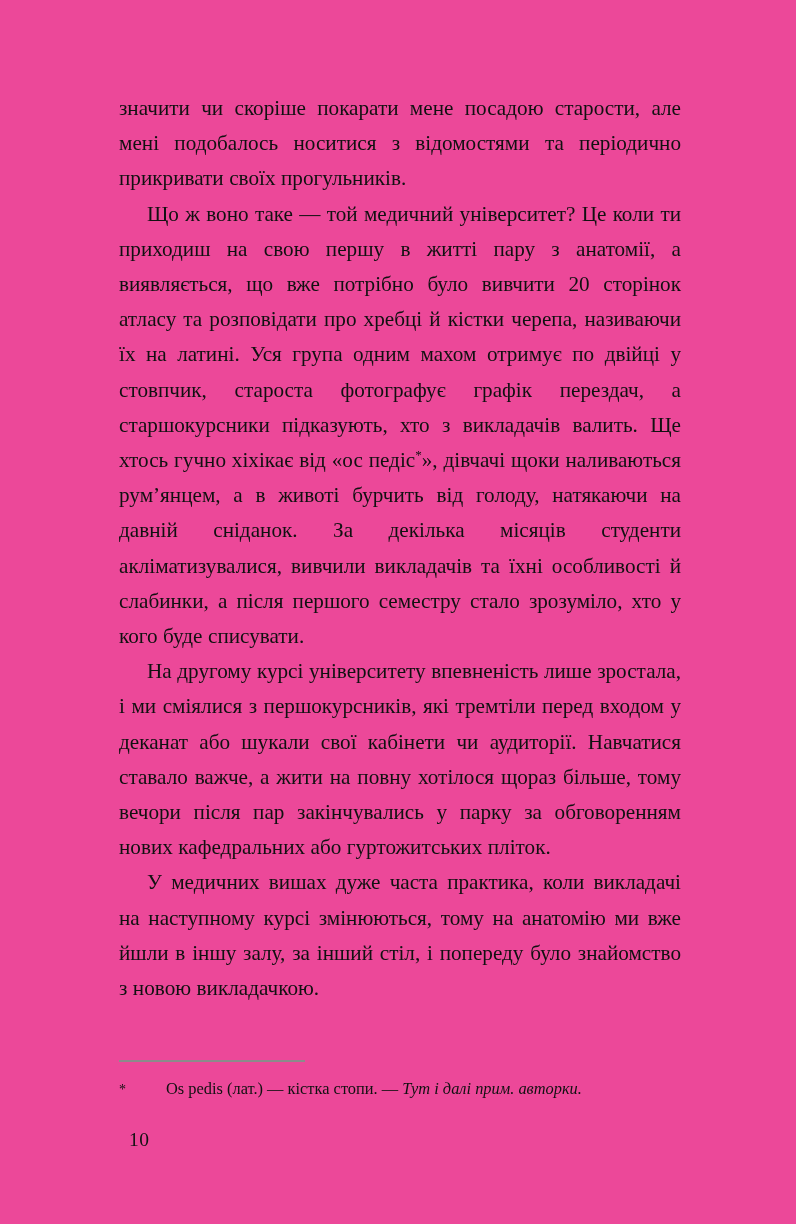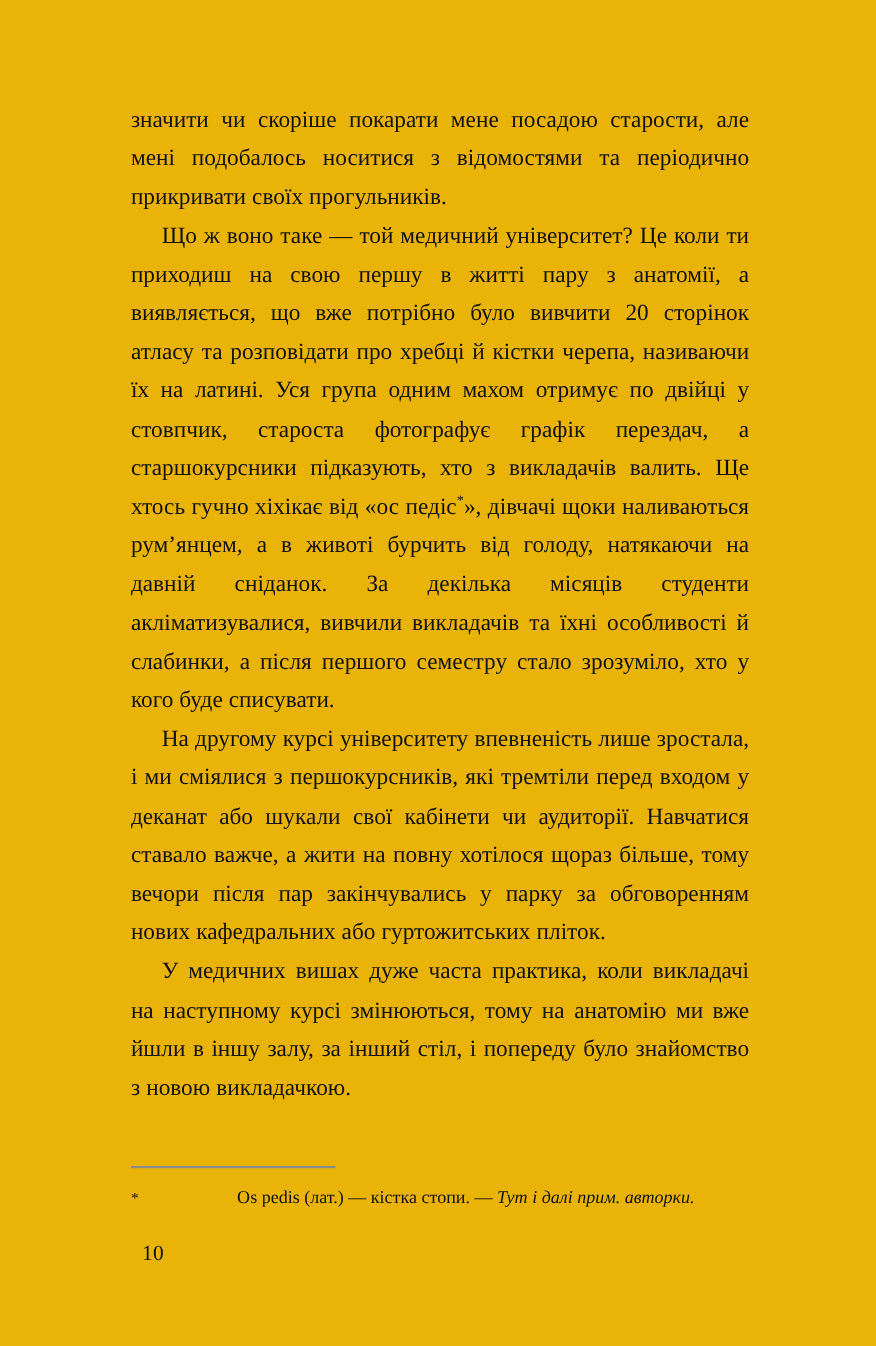--- a/index.html
+++ b/index.html
@@ -5,21 +5,21 @@
   html, body {
     margin: 0;
     padding: 0;
     background: #ffffff;
   }
 
   .page {
     position: relative;
     width: 796px;
     height: 1224px;
-    background: #eab308;
+    background: #ec4899;
     overflow: hidden;
     font-family: "Liberation Serif", "DejaVu Serif", serif;
     color: #111111;
     box-sizing: border-box;
   }
 
   .text-block {
     position: absolute;
     left: 119px;
     top: 91px;
@@ -72,21 +72,20 @@
 
   .footnote-marker {
     width: 47px;
     flex: 0 0 47px;
     font-size: 14px;
     vertical-align: top;
   }
 
   .footnote-text {
     flex: 1 1 auto;
-    text-align: center;
   }
 
   .footnote-text .ital {
     font-style: italic;
   }
 
   .folio {
     position: absolute;
     left: 129px;
     top: 1128px;

